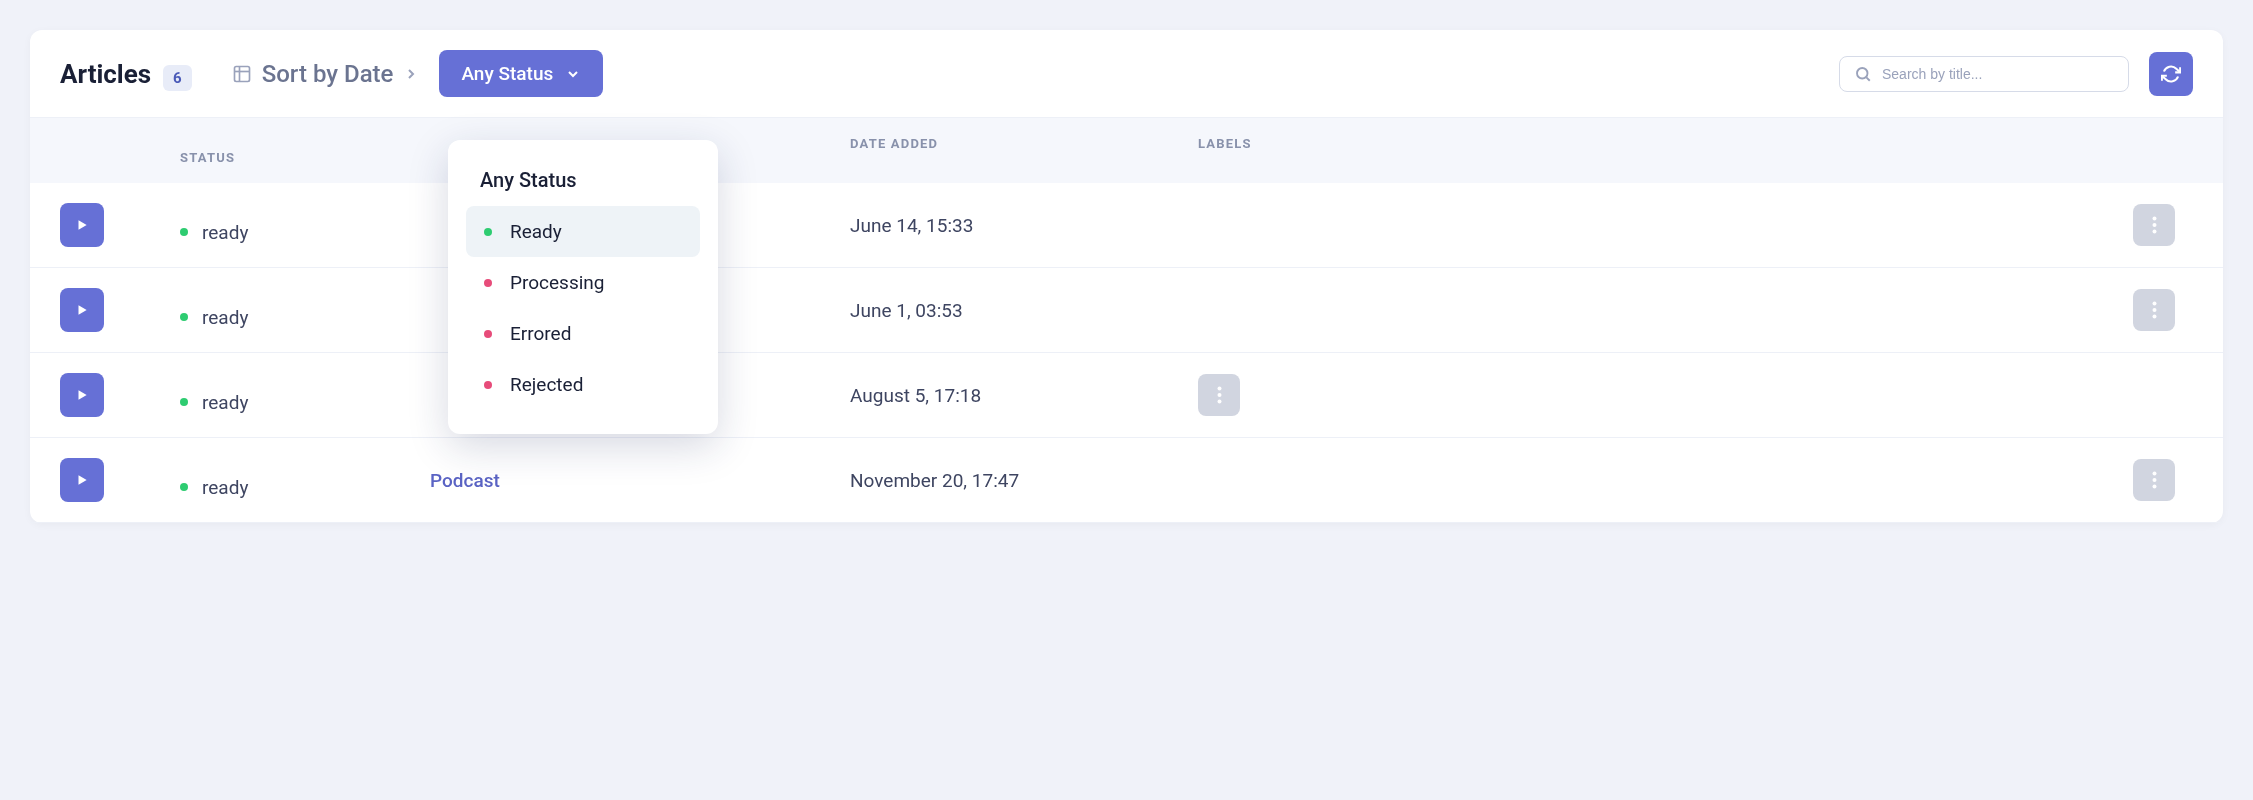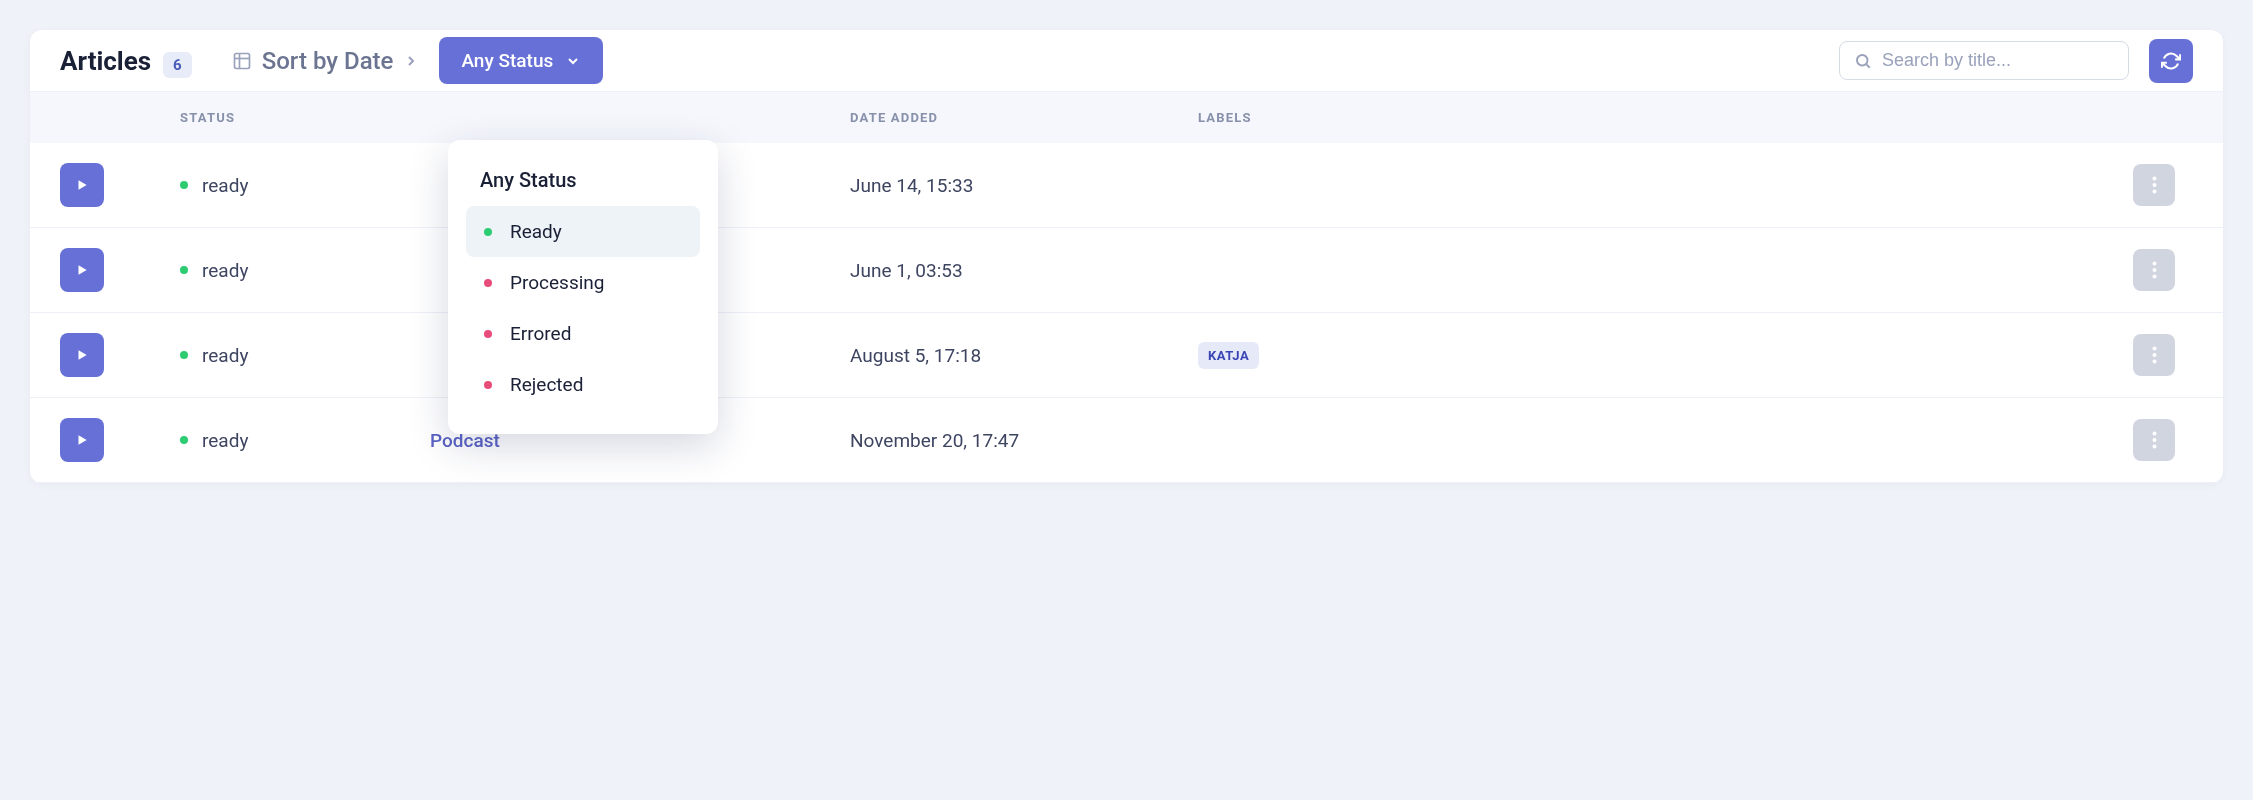--- a/index.html
+++ b/index.html
@@ -1,32 +1,32 @@
 <!DOCTYPE html>
 <html><head>
 <meta charset="utf-8">
 <style>
 * { margin:0; padding:0; box-sizing:border-box; }
 body { font-family:-apple-system,BlinkMacSystemFont,"Segoe UI",Roboto,sans-serif; background:#f0f2f9; padding:30px; }
 .card { background:#fff; border-radius:12px; box-shadow:0 2px 8px rgba(0,0,0,0.04); overflow:visible; position:relative; }
-.toolbar { display:flex; align-items:center; padding:7px 30px; gap:20px; border-bottom:1px solid #edf0f7; }
+.toolbar { display:flex; align-items:center; padding:20px 30px; gap:20px; border-bottom:1px solid #edf0f7; }
 .title { font-size:26px; font-weight:700; color:#1a2036; }
 .count-badge { background:#e8ecf8; color:#4a5ab8; font-weight:700; font-size:15px; padding:4px 10px; border-radius:6px; margin-left:8px; }
 .sort-btn { display:flex; align-items:center; gap:10px; color:#6b7490; font-size:24px; font-weight:500; cursor:pointer; margin-left:20px; }
 .sort-btn svg { color:#9aa2bb; }
 .status-btn { background:#6670d6; color:#fff; font-size:19px; font-weight:500; padding:12px 22px; border-radius:8px; display:flex; align-items:center; gap:12px; cursor:pointer; position:relative; }
 .spacer { flex:1; }
 .search-wrap { display:flex; align-items:center; border:1px solid #d6dbe8; border-radius:8px; padding:8px 14px; width:290px; gap:10px; }
-.search-wrap input { border:none; outline:none; font-size:18px; color:#6b7490; flex:1; background:transparent; }
+.search-wrap input { border:none; outline:none; font-size:14px; color:#6b7490; flex:1; background:transparent; }
 .search-wrap input::placeholder { color:#9aa2bb; }
 .refresh-btn { background:#6670d6; color:#fff; width:44px; height:44px; border-radius:8px; display:flex; align-items:center; justify-content:center; cursor:pointer; }
 .table-head { display:flex; background:#f5f7fc; padding:18px 30px; }
 .th { font-size:13px; font-weight:700; letter-spacing:1.2px; color:#8891ab; text-transform:uppercase; }
 .col-play { width:120px; }
-.col-status { width:250px; }
+.col-status { width:250px;margin-top:14px; }
 .col-title { width:420px; }
 .col-date { width:348px; }
 .col-labels { flex:1; }
 .col-more { width:60px; }
 .row { display:flex; align-items:center; padding:20px 30px; border-bottom:1px solid #edf0f7; }
 .play-btn { width:44px; height:44px; background:#6670d6; border-radius:8px; display:flex; align-items:center; justify-content:center; cursor:pointer; }
 .play-btn svg { fill:#fff; }
 .status-cell { display:flex; align-items:center; gap:14px; color:#3e4561; font-size:19px; }
 .dot { width:8px; height:8px; border-radius:50%; display:inline-block; }
 .dot.green { background:#2ecc71; }
@@ -161,23 +161,20 @@
       </div>
     </div>
     <div class="col-status status-cell">
       <span class="dot green"></span>
       <span>ready</span>
     </div>
     <div class="col-title">
       
     </div>
     <div class="col-date date-cell">August 5, 17:18</div>
-    <div class="col-labels">
-      <span class="label-chip">KATJA</span>
-    </div>
     <div class="col-more">
       <div class="more-btn">
         <svg width="5" height="18" viewBox="0 0 5 18">
               <circle cx="2.5" cy="2.5" r="2"></circle>
               <circle cx="2.5" cy="9" r="2"></circle>
               <circle cx="2.5" cy="15.5" r="2"></circle>
             </svg>
       </div>
     </div>
       </div>

